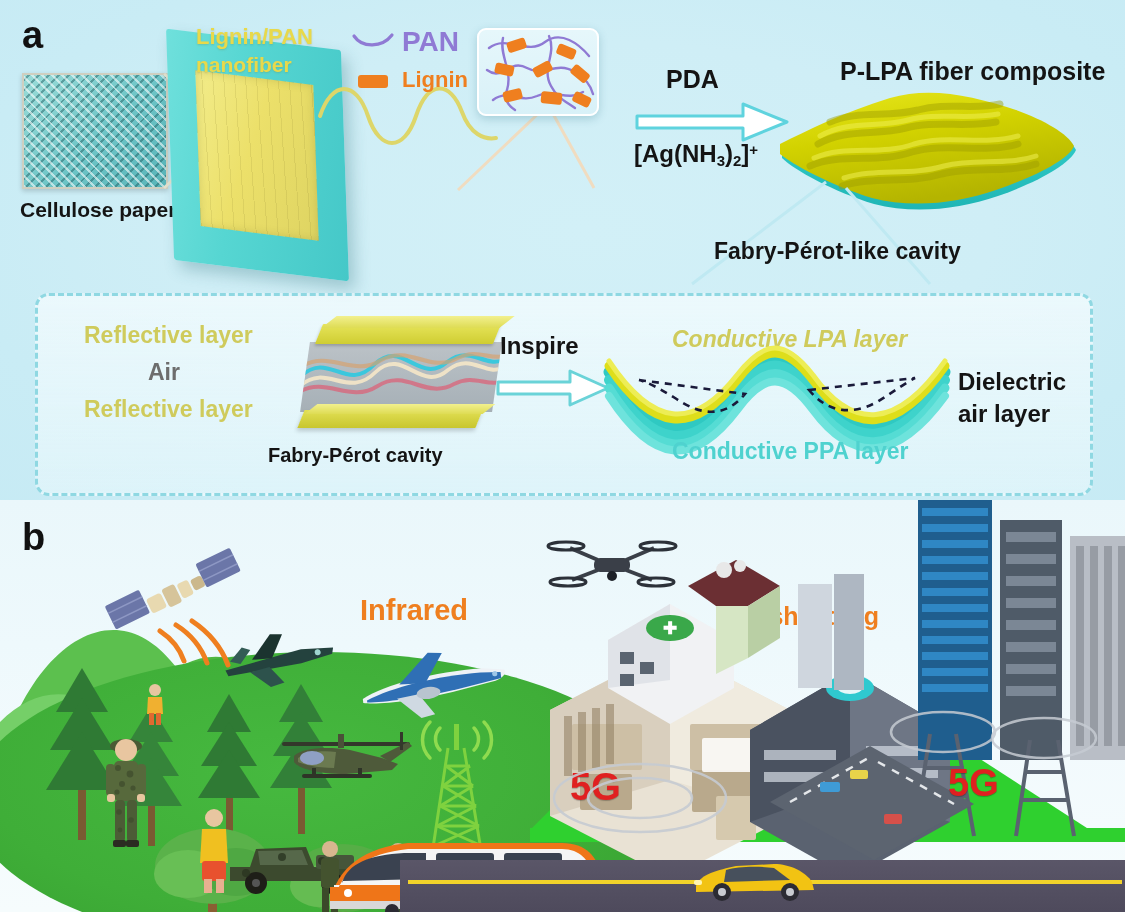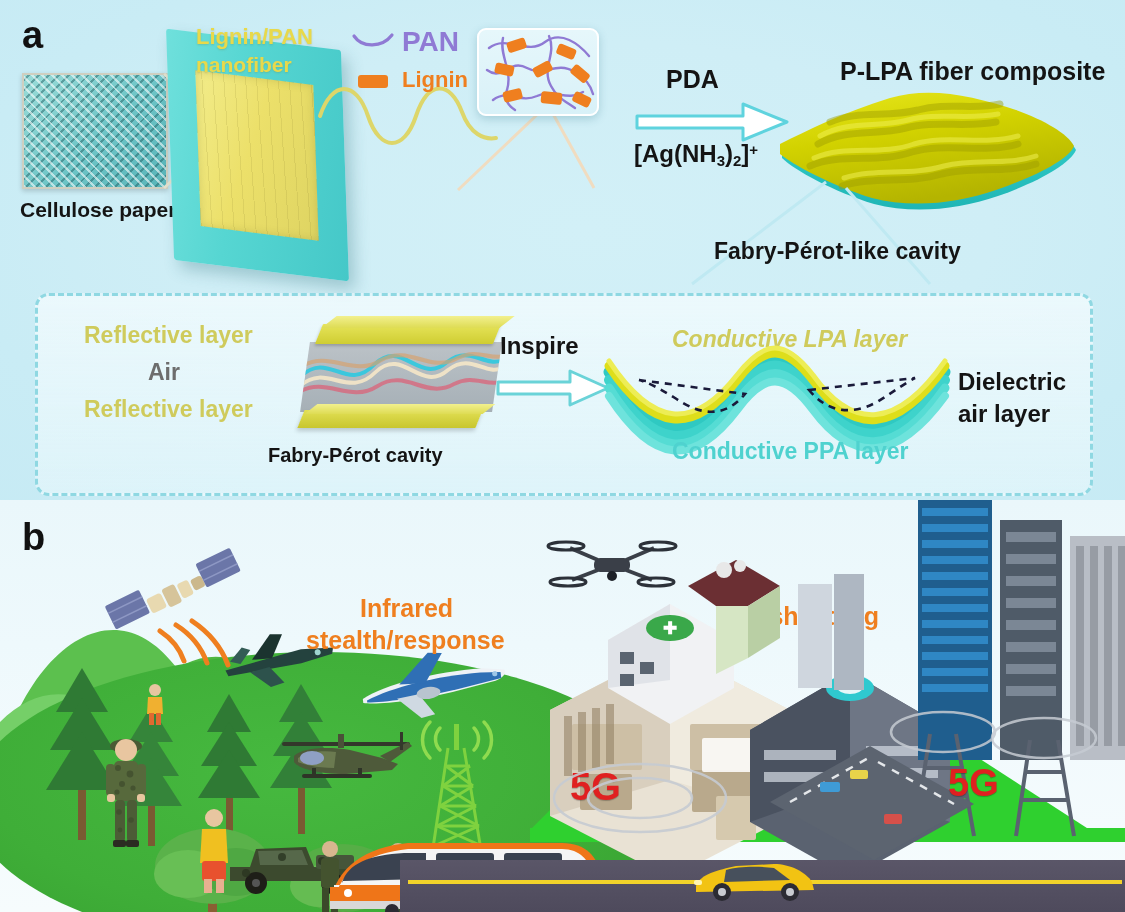--- a/index.html
+++ b/index.html
@@ -509,22 +509,21 @@
       <rect x="114" y="38" width="58" height="26" rx="3" fill="#3a4250"></rect>
       <rect x="182" y="38" width="58" height="26" rx="3" fill="#3a4250"></rect>
       <rect x="8" y="72" width="270" height="14" fill="#ef7518"></rect>
       <rect x="8" y="86" width="270" height="8" fill="#d8d8d8"></rect>
       <circle cx="70" cy="96" r="7" fill="#2a2a33"></circle>
       <circle cx="150" cy="96" r="7" fill="#2a2a33"></circle>
       <circle cx="232" cy="96" r="7" fill="#2a2a33"></circle>
       <circle cx="26" cy="78" r="4" fill="#ffffff"></circle>
     </svg>
 
-    <div class="txt orange" style="left:360px;top:94px;font-size:25px;">Infrared</div>
-    <div class="txt orange" style="left:306px;top:126px;font-size:25px;">stealth/response</div>
+    <div class="txt orange" style="left:360px;top:94px;font-size:29px;">Infrared</div>
     <div class="txt orange" style="left:718px;top:102px;font-size:25px;">EMI shielding</div>
 
     <div id="city-clip">
 
       <svg style="position:absolute;left:0;top:180px;" width="600" height="200">
         <path d="M0 150 L90 60 L190 150 Z" fill="#2fd02f"></path>
         <path d="M150 160 L260 70 L380 160 Z" fill="#2fd02f"></path>
         <path d="M330 150 L430 66 L560 150 Z" fill="#2fd02f"></path>
         <rect x="0" y="148" width="600" height="14" fill="#2fd02f"></rect>
       </svg>

